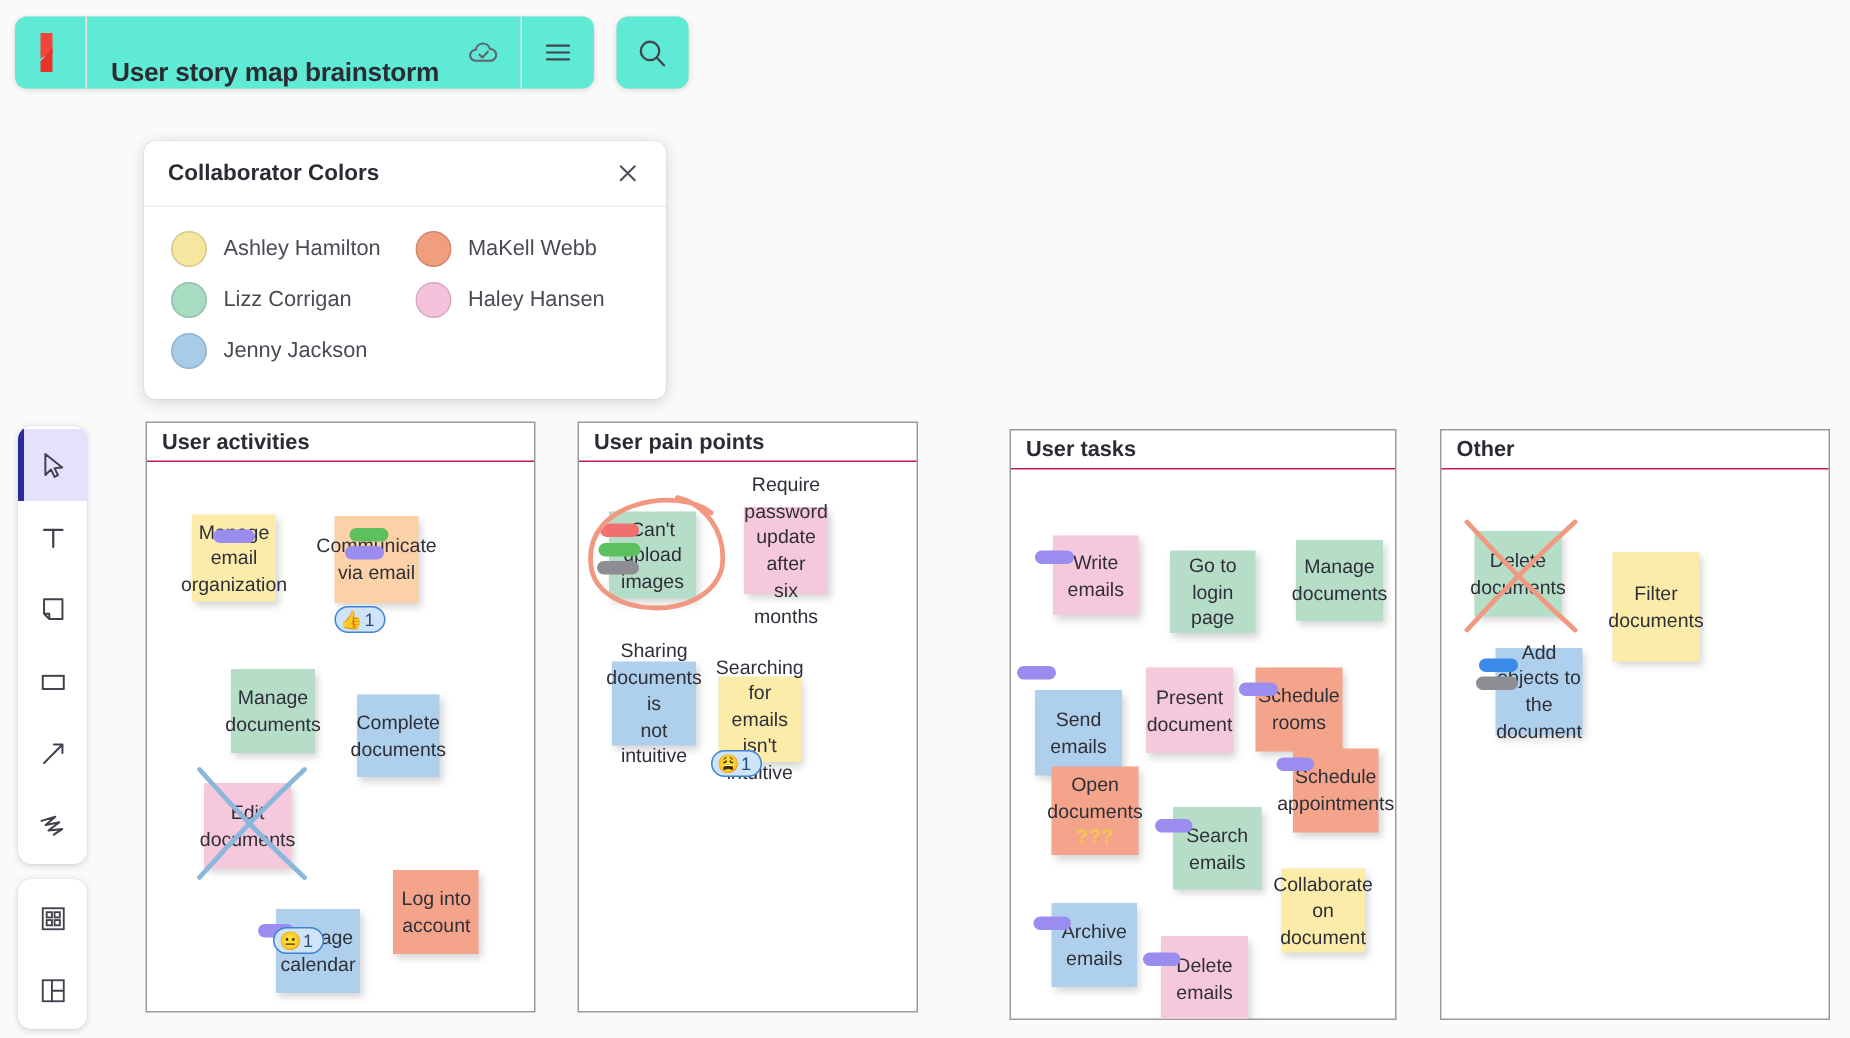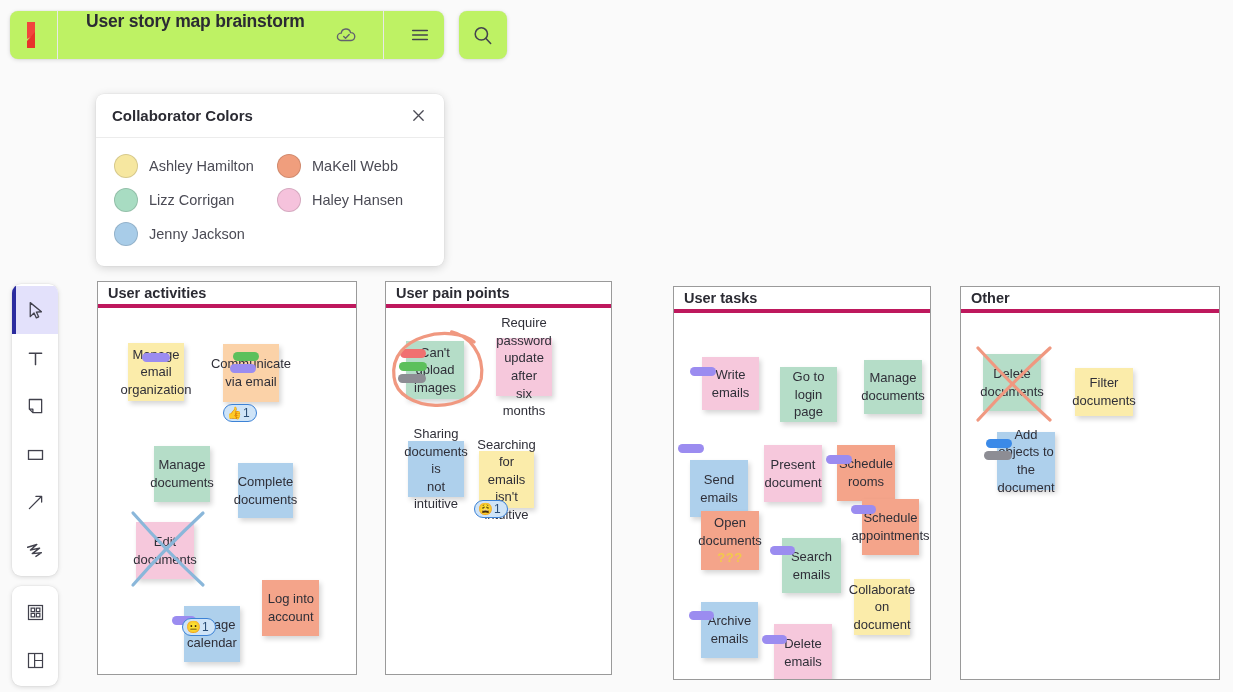--- a/index.html
+++ b/index.html
@@ -7,24 +7,23 @@
     width: 1233px; height: 692px;
     background: #fafafa;
     font-family: "Liberation Sans", sans-serif;
     overflow: hidden;
   }
   #app { position: relative; width: 1233px; height: 692px; background: #fafafa; }
 
   
   .topbar { position: absolute; left: 10px; top: 11px; display: flex; gap: 15px; align-items: center; }
   .tb-group {
-    display: flex; align-items: flex-start; height: 48px;
-    background: #bef264; border-radius: 8px;
+    display: flex; align-items: flex-end; height: 48px;
+    background: #5eead4; border-radius: 8px;
     box-shadow: 0 1px 4px rgba(0,0,0,.13), 0 0 0 .5px rgba(0,0,0,.04);
-    gap: 12px;
   }
   .tb-logo {
     width: 48px; height: 48px; display: flex; align-items: center; justify-content: center;
     border-right: 1px solid #e8e8e8; cursor: pointer;
   }
   .tb-title {
     font-size: 17.5px; font-weight: bold; color: #2b2b33;
     padding: 0 12px 0 16px; letter-spacing: -.2px; white-space: nowrap; cursor: text;
   }
   .tb-icon { width: 34px; height: 48px; display: flex; align-items: center; justify-content: center; cursor: pointer; }
@@ -67,21 +66,21 @@
     cursor: pointer; color: #41414c;
   }
   .tool.active { background: #e3e1fb; }
   .tool.active::before {
     content: ""; position: absolute; left: 0; top: 0; bottom: 0; width: 4px; background: #2b2b9e;
   }
 
   
   .frame { position: absolute; background: #fff; border: 1px solid #9a9a9a; }
   .frame-head {
-    height: 26px; border-bottom: 4px solid #be185d;
+    height: 26px; border-bottom: 1px solid #be185d;
     display: flex; align-items: center; padding-left: 10px;
     font-size: 14.5px; font-weight: bold; color: #2b2b33;
   }
   .frame-body { position: relative; width: 100%; height: calc(100% - 26px); overflow: hidden; }
 
   
   .note {
     position: absolute; display: flex; align-items: center; justify-content: center;
     text-align: center; padding: 8px 5px;
     font-size: 13px; line-height: 1.35; color: #2f2f38;
@@ -417,21 +416,21 @@
       </div>
       <div class="frame" style="left: 960px; top: 286px; width: 260px; height: 394px;">
         <div class="frame-head">Other</div>
         <div class="frame-body">
           <div class="note" style="left: 22px; top: 41px; width: 58px; height: 57px; background: rgb(181, 221, 200);">
             <div>
               <span>Delete</span>
               <span>documents</span>
             </div>
           </div>
-          <div class="note" style="left: 114px; top: 55px; width: 58px; height: 48px; background: rgb(251, 236, 170);">
+          <div class="note" style="left: 114px; top: 55px; width: 58px; height: 73px; background: rgb(251, 236, 170);">
             <div>
               <span>Filter</span>
               <span>documents</span>
             </div>
           </div>
           <div class="note" style="left: 36px; top: 119px; width: 58px; height: 58px; background: rgb(174, 208, 236);">
             <div>
               <span>Add objects to</span>
               <span>the document</span>
             </div>

